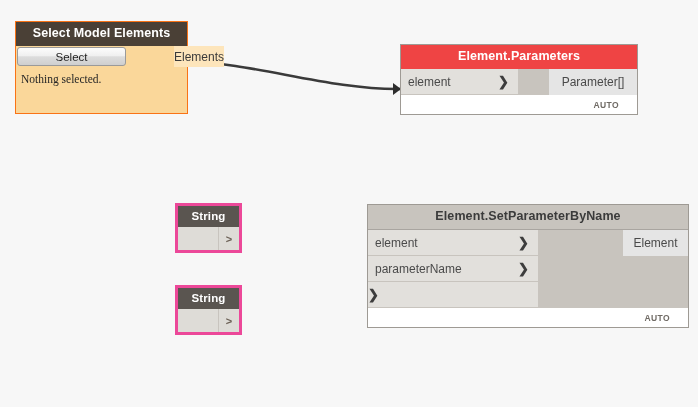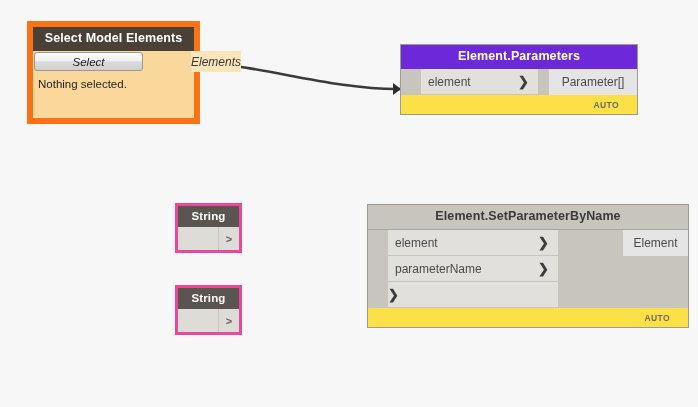--- a/index.html
+++ b/index.html
@@ -41,36 +41,35 @@
     padding: 5px 8px 6px 8px;
     letter-spacing: .1px;
     line-height: 1.05;
   }
   .node-body {
     position: relative;
   }
 
   
   #node-select-model-elements {
-    left: 27px;
+    left: 15px;
     top: 21px;
     width: 173px;
-    border: 6px solid #f97316;
+    border: 1px solid #f97316;
     background: #fad79a;
   }
   #node-select-model-elements .node-header {
     background: #4a4036;
     color: #ffffff;
   }
   .sme-row {
     display: flex;
     align-items: stretch;
     background: #fad79a;
     height: 21px;
-    font-style: italic;
   }
   .sme-button {
     flex: 0 0 109px;
     margin: 1px 0 1px 1px;
     border: 1px solid #9a9a9a;
     border-radius: 3px;
     background: linear-gradient(to bottom, #fcfcfc 0%, #f0f0f0 45%, #dcdcdc 52%, #cfcfcf 100%);
     font-size: 11.5px;
     color: #1e1e1e;
     display: flex;
@@ -88,44 +87,44 @@
     color: #3a3a3a;
     background: #fde5bb;
     margin-left: 48px;
   }
   .sme-message {
     font-size: 11.5px;
     color: #262626;
     padding: 6px 0 0 5px;
     height: 46px;
     box-sizing: border-box;
+    font-family: Liberation Serif, serif;
   }
 
   
   .dnode {
     border: 1px solid #9e9a94;
     background: #c8c4be;
   }
   .dnode.selected .node-header {
-    background: #6d28d9;
+    background: #ef4444;
     color: #ffffff;
   }
   .dnode.unselected .node-header {
     background: #c8c4be;
     color: #3b3b3b;
     border-bottom: 1px solid #a9a5a0;
   }
   .port-area {
     position: relative;
     background: #c8c4be;
   }
   .port-row {
     position: relative;
     height: 26px;
-    margin-left: 20px;
   }
   .in-port {
     position: absolute;
     left: 0;
     top: 0;
     height: 26px;
     background: #e2e0dc;
     border-bottom: 1px solid #c8c4be;
     display: flex;
     align-items: center;
@@ -155,21 +154,21 @@
     align-items: center;
     justify-content: center;
     font-size: 12px;
     color: #4a4a4a;
     box-sizing: border-box;
     white-space: nowrap;
     padding: 0 8px;
   }
   .node-footer {
     height: 19px;
-    background: #fde047;
+    background: #ffffff;
     display: flex;
     align-items: center;
     justify-content: flex-end;
     padding-right: 18px;
   }
   .auto-label {
     font-size: 8.5px;
     font-weight: bold;
     letter-spacing: .4px;
     color: #6f6a64;

